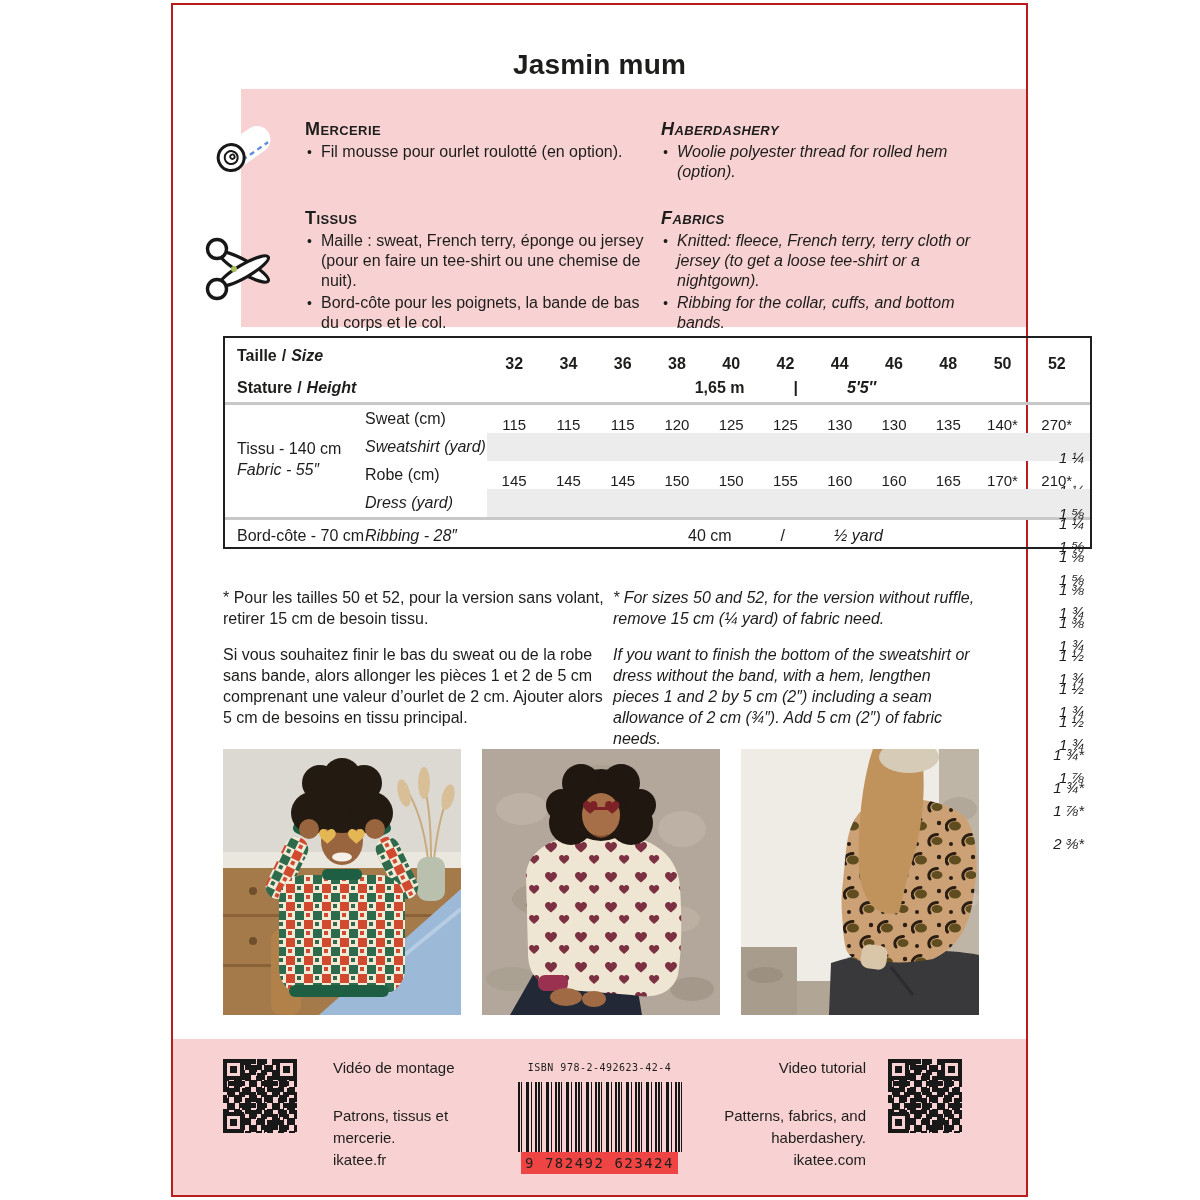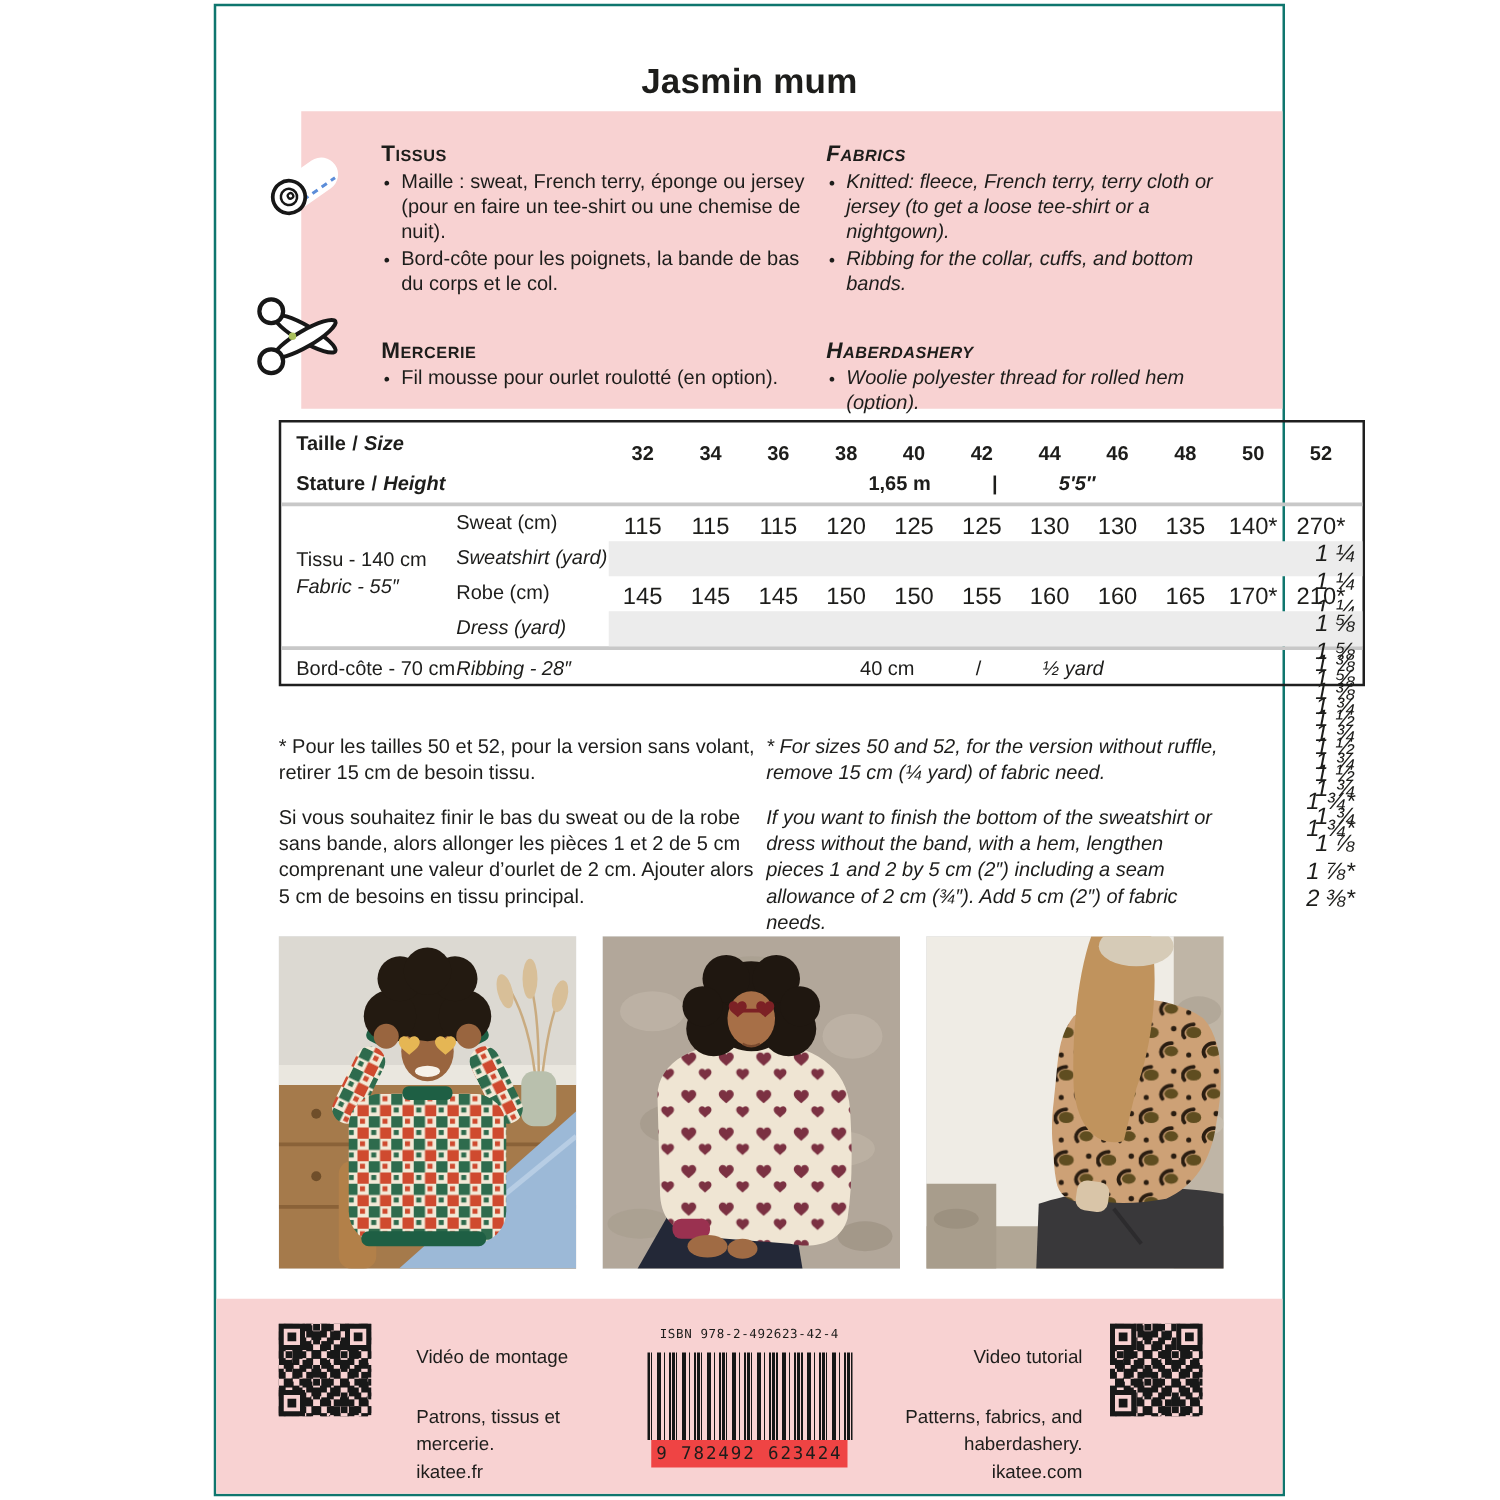--- a/index.html
+++ b/index.html
@@ -1,19 +1,19 @@
 <!DOCTYPE html>
 <html><head>
 <meta charset="utf-8">
 <style>
   html,body{margin:0;padding:0;background:#fff;}
   .canvas{position:relative;width:1200px;height:1200px;background:#fff;overflow:hidden;
           font-family:"Liberation Sans","DejaVu Sans",sans-serif;color:#1d1d1b;}
   .sheet{position:absolute;left:171px;top:3px;width:857px;height:1194px;background:#fff;
-         border:2px solid #0f766e;box-sizing:border-box;}
+         border:2px solid #b91c1c;box-sizing:border-box;}
   .b{font-weight:700}.i{font-style:italic}.bi{font-weight:700;font-style:italic}
   .sep{margin:0 5px;}
   
   .title{position:absolute;top:44px;left:0;width:100%;text-align:center;
          font-size:28px;font-weight:700;letter-spacing:.2px;}
   
   .infobox{position:absolute;left:68px;right:0;top:84px;height:238px;background:#f8d2d2;}
   .inforow{display:flex;padding:0 26px 0 64px;}
   .inforow.first{padding-top:24px;}
   .inforow.second{padding-top:30px;}
@@ -39,21 +39,21 @@
   .vals{flex:1;display:flex;align-self:stretch;align-items:flex-end;padding-right:6px;}
   .vals .v{flex:1;text-align:center;font-size:15px;}
   .vals.szhead .v{font-weight:700;font-size:16px;}
   .valcenter{flex:1;text-align:center;align-self:stretch;display:flex;
              align-items:center;justify-content:center;padding-right:6px;gap:44px;}
   .r-taille{height:35px;}
   .r-stature{height:29px;}
   .tdiv{height:3px;background:#c8c8c8;}
   .r-body{height:28px;}
   .r-body.shade .vals{background:#ececec;}
-  .r-body .vals .v{font-size:19px;}
+  .r-body .vals .v{font-size:15px;margin-top:16px;}
   .yard .v,.yard{font-style:italic;flex-direction:column;}
   .tgroup{position:absolute;left:12px;top:100px;line-height:21px;font-size:16px;}
   .r-rib{height:31px;}
   
   .notes{position:absolute;top:582px;font-size:16px;line-height:21px;}
   .notes p{margin:0 0 15px 0;}
   .notes.fr{left:50px;width:384px;}
   .notes.en{left:440px;width:366px;font-style:italic;}
   
   .photos{position:absolute;left:50px;top:744px;display:flex;gap:21px;}
@@ -62,21 +62,21 @@
   
   .footer{position:absolute;left:0;right:0;bottom:0;top:1034px;background:#f8d2d2;font-size:15px;line-height:22px;}
   .qr{position:absolute;width:74px;height:74px;top:20px;
       background:repeating-conic-gradient(#181818 0% 25%,transparent 0% 50%) 0 0/11px 11px,
                  repeating-conic-gradient(#181818 0% 25%,transparent 0% 50%) 4px 6px/15px 15px;}
   .qr.qleft{left:50px;}
   .qr.qright{right:64px;}
   .qr .f{position:absolute;width:21px;height:21px;border:4px solid #181818;background:#f8d2d2;box-sizing:border-box;}
   .qr .f::after{content:"";position:absolute;inset:3px;background:#181818;}
   .f.tl{top:0;left:0}.f.tr{top:0;right:0}.f.bl{bottom:0;left:0}
-  .ftext{position:absolute;top:36px;}
+  .ftext{position:absolute;top:18px;}
   .ftext.left{left:160px;}
   .ftext.right{right:160px;text-align:right;}
   .ftext .l2{margin-top:26px;width:150px;}
   .ftext.right .l2{width:170px;}
   .fcenter{position:absolute;left:50%;transform:translateX(-50%);top:18px;width:200px;text-align:center;}
   .isbn{font-family:"DejaVu Sans Mono",monospace;font-size:10px;letter-spacing:.5px;}
   .barcode{width:164px;height:70px;margin:3px auto 0;
     background:repeating-linear-gradient(90deg,#161616 0 2px,transparent 2px 3px,
       #161616 3px 4px,transparent 4px 8px,#161616 8px 11px,transparent 11px 13px,
       #161616 13px 14px,transparent 14px 17px,#161616 17px 19px,transparent 19px 20px);}
@@ -139,52 +139,52 @@
       <span class="boxicon sciss">
         <svg width="76" height="70" viewBox="0 0 76 70">
           <ellipse cx="41" cy="32" rx="28" ry="6.5" fill="#fff" stroke="#171717" stroke-width="3.2" transform="rotate(30 41 32)"></ellipse>
           <ellipse cx="41" cy="36" rx="28" ry="6.5" fill="#fff" stroke="#171717" stroke-width="3.2" transform="rotate(-30 41 36)"></ellipse>
           <circle cx="14" cy="14" r="9.5" fill="#fff" stroke="#171717" stroke-width="3.4"></circle>
           <circle cx="14" cy="54" r="9.5" fill="#fff" stroke="#171717" stroke-width="3.4"></circle>
           <circle cx="31" cy="34" r="3" fill="#a9c05c"></circle>
         </svg>
       </span>
 
+      <div class="inforow second">
+        <div class="icol fr">
+          <div class="ihead">Mercerie</div>
+          <ul class="ilist">
+
+          <li>Fil mousse pour ourlet roulotté (en option).</li>
+            </ul>
+        </div>
+        <div class="icol en">
+          <div class="ihead">Haberdashery</div>
+          <ul class="ilist">
+
+          <li>Woolie polyester thread for rolled hem (option).</li>
+            </ul>
+        </div>
+      </div>
+
       <div class="inforow first">
         <div class="icol fr">
           <div class="ihead">Tissus</div>
           <ul class="ilist">
 
           <li>Maille : sweat, French terry, éponge ou jersey (pour en faire un tee-shirt ou une chemise de nuit).</li>
               <li>Bord-côte pour les poignets, la bande de bas du corps et le col.</li>
             </ul>
         </div>
         <div class="icol en">
           <div class="ihead">Fabrics</div>
           <ul class="ilist">
 
           <li>Knitted: fleece, French terry, terry cloth or jersey (to get a loose tee-shirt or a nightgown).</li>
               <li>Ribbing for the collar, cuffs, and bottom bands.</li>
-            </ul>
-        </div>
-      </div>
-
-      <div class="inforow second">
-        <div class="icol fr">
-          <div class="ihead">Mercerie</div>
-          <ul class="ilist">
-
-          <li>Fil mousse pour ourlet roulotté (en option).</li>
-            </ul>
-        </div>
-        <div class="icol en">
-          <div class="ihead">Haberdashery</div>
-          <ul class="ilist">
-
-          <li>Woolie polyester thread for rolled hem (option).</li>
             </ul>
         </div>
       </div>
     </section>
 
     <section class="sizetable">
       <div class="trow r-taille">
         <span class="lblwide">
           <span class="b">Taille</span><span class="sep b">/</span><span class="bi">Size</span>
         </span>

